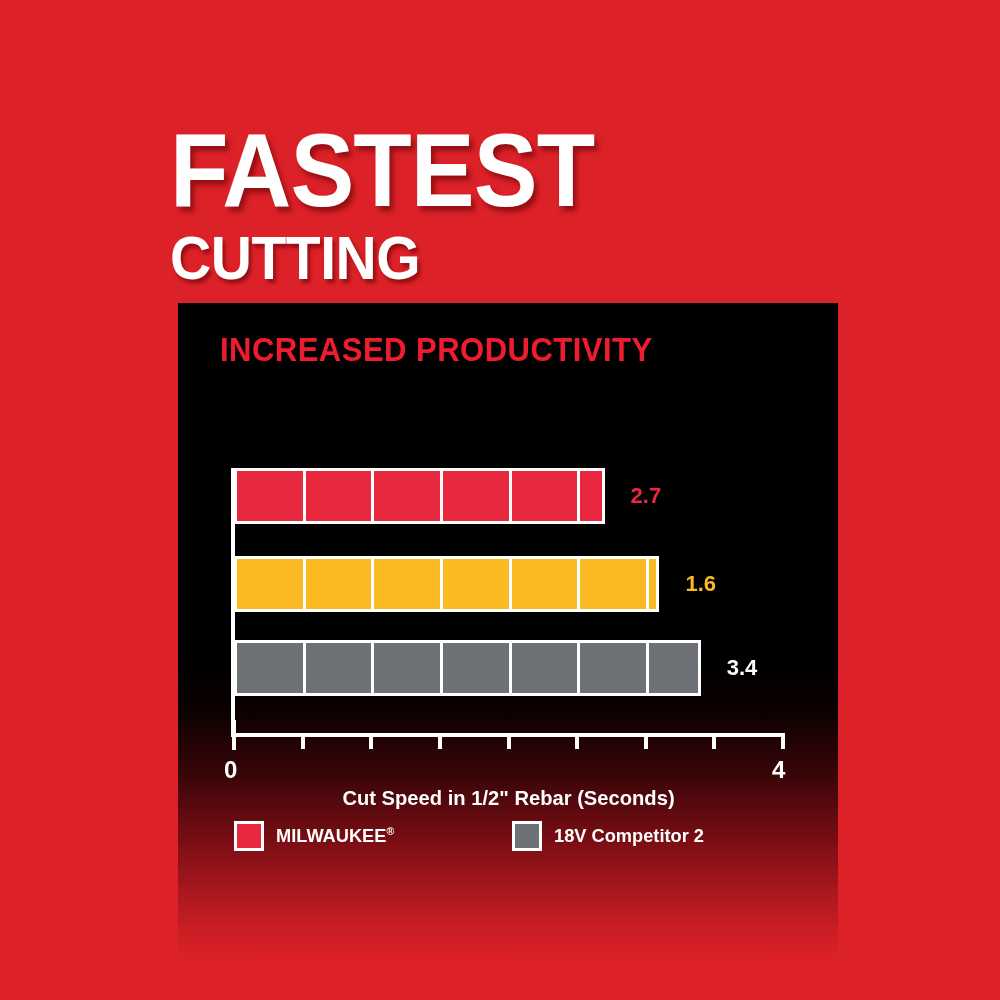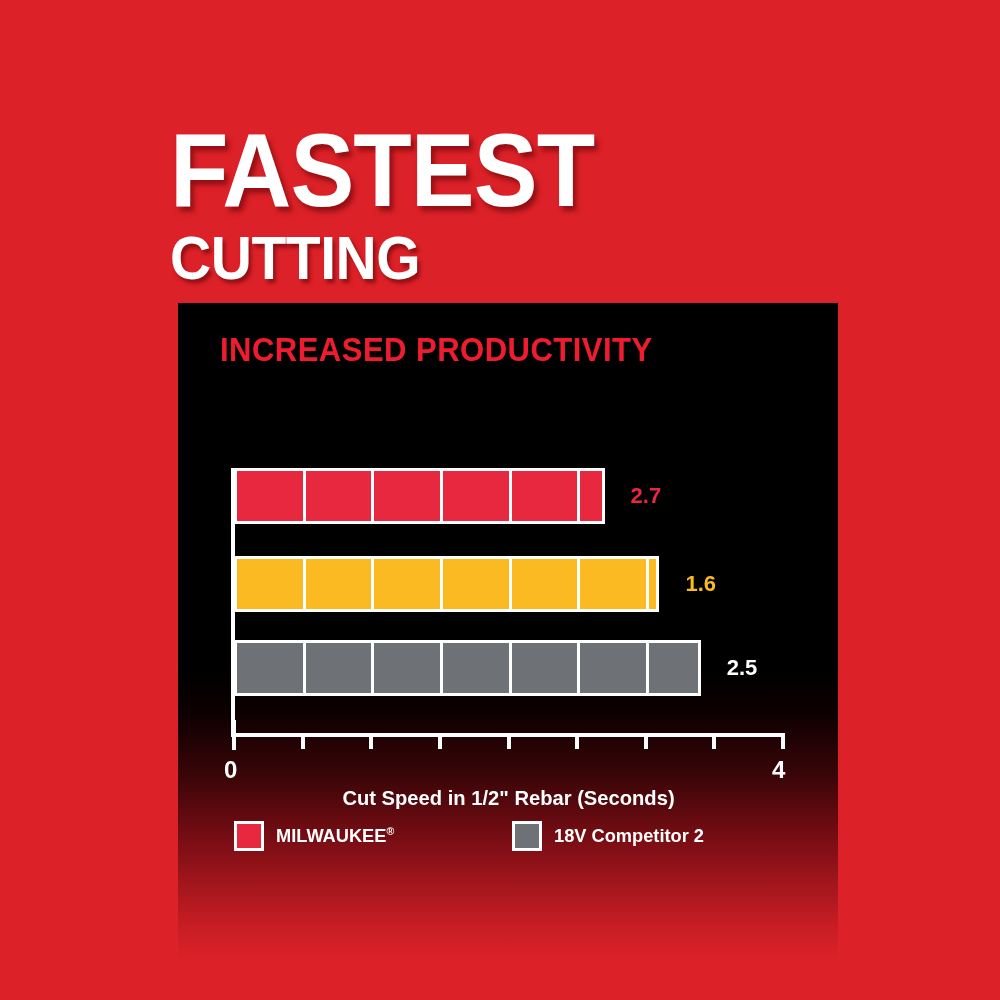--- a/index.html
+++ b/index.html
@@ -271,21 +271,21 @@
           <div class="bar-row" style="top: 172px; width: 549px;">
             <div class="bar" style="width: 466.65px; background: rgb(110, 113, 117);">
               <div class="seg" style="width: 68.625px;"></div>
               <div class="seg" style="width: 68.625px;"></div>
               <div class="seg" style="width: 68.625px;"></div>
               <div class="seg" style="width: 68.625px;"></div>
               <div class="seg" style="width: 68.625px;"></div>
               <div class="seg" style="width: 68.625px;"></div>
               <div class="seg" style="width: 54.9px;"></div>
             </div>
-            <div class="bar-value" style="left: 492.65px; color: rgb(255, 255, 255);">2.5</div>
+            <div class="bar-value" style="left: 492.65px; color: rgb(255, 255, 255);">3.4</div>
           </div>
         </div>
 
       <div class="axis-end-label axis-label-0">0</div>
       <div class="axis-end-label axis-label-4">4</div>
       <div class="axis-title">Cut Speed in 1/2" Rebar (Seconds)</div>
     </div>
 
     <div id="legend">
         <div class="legend-item">

